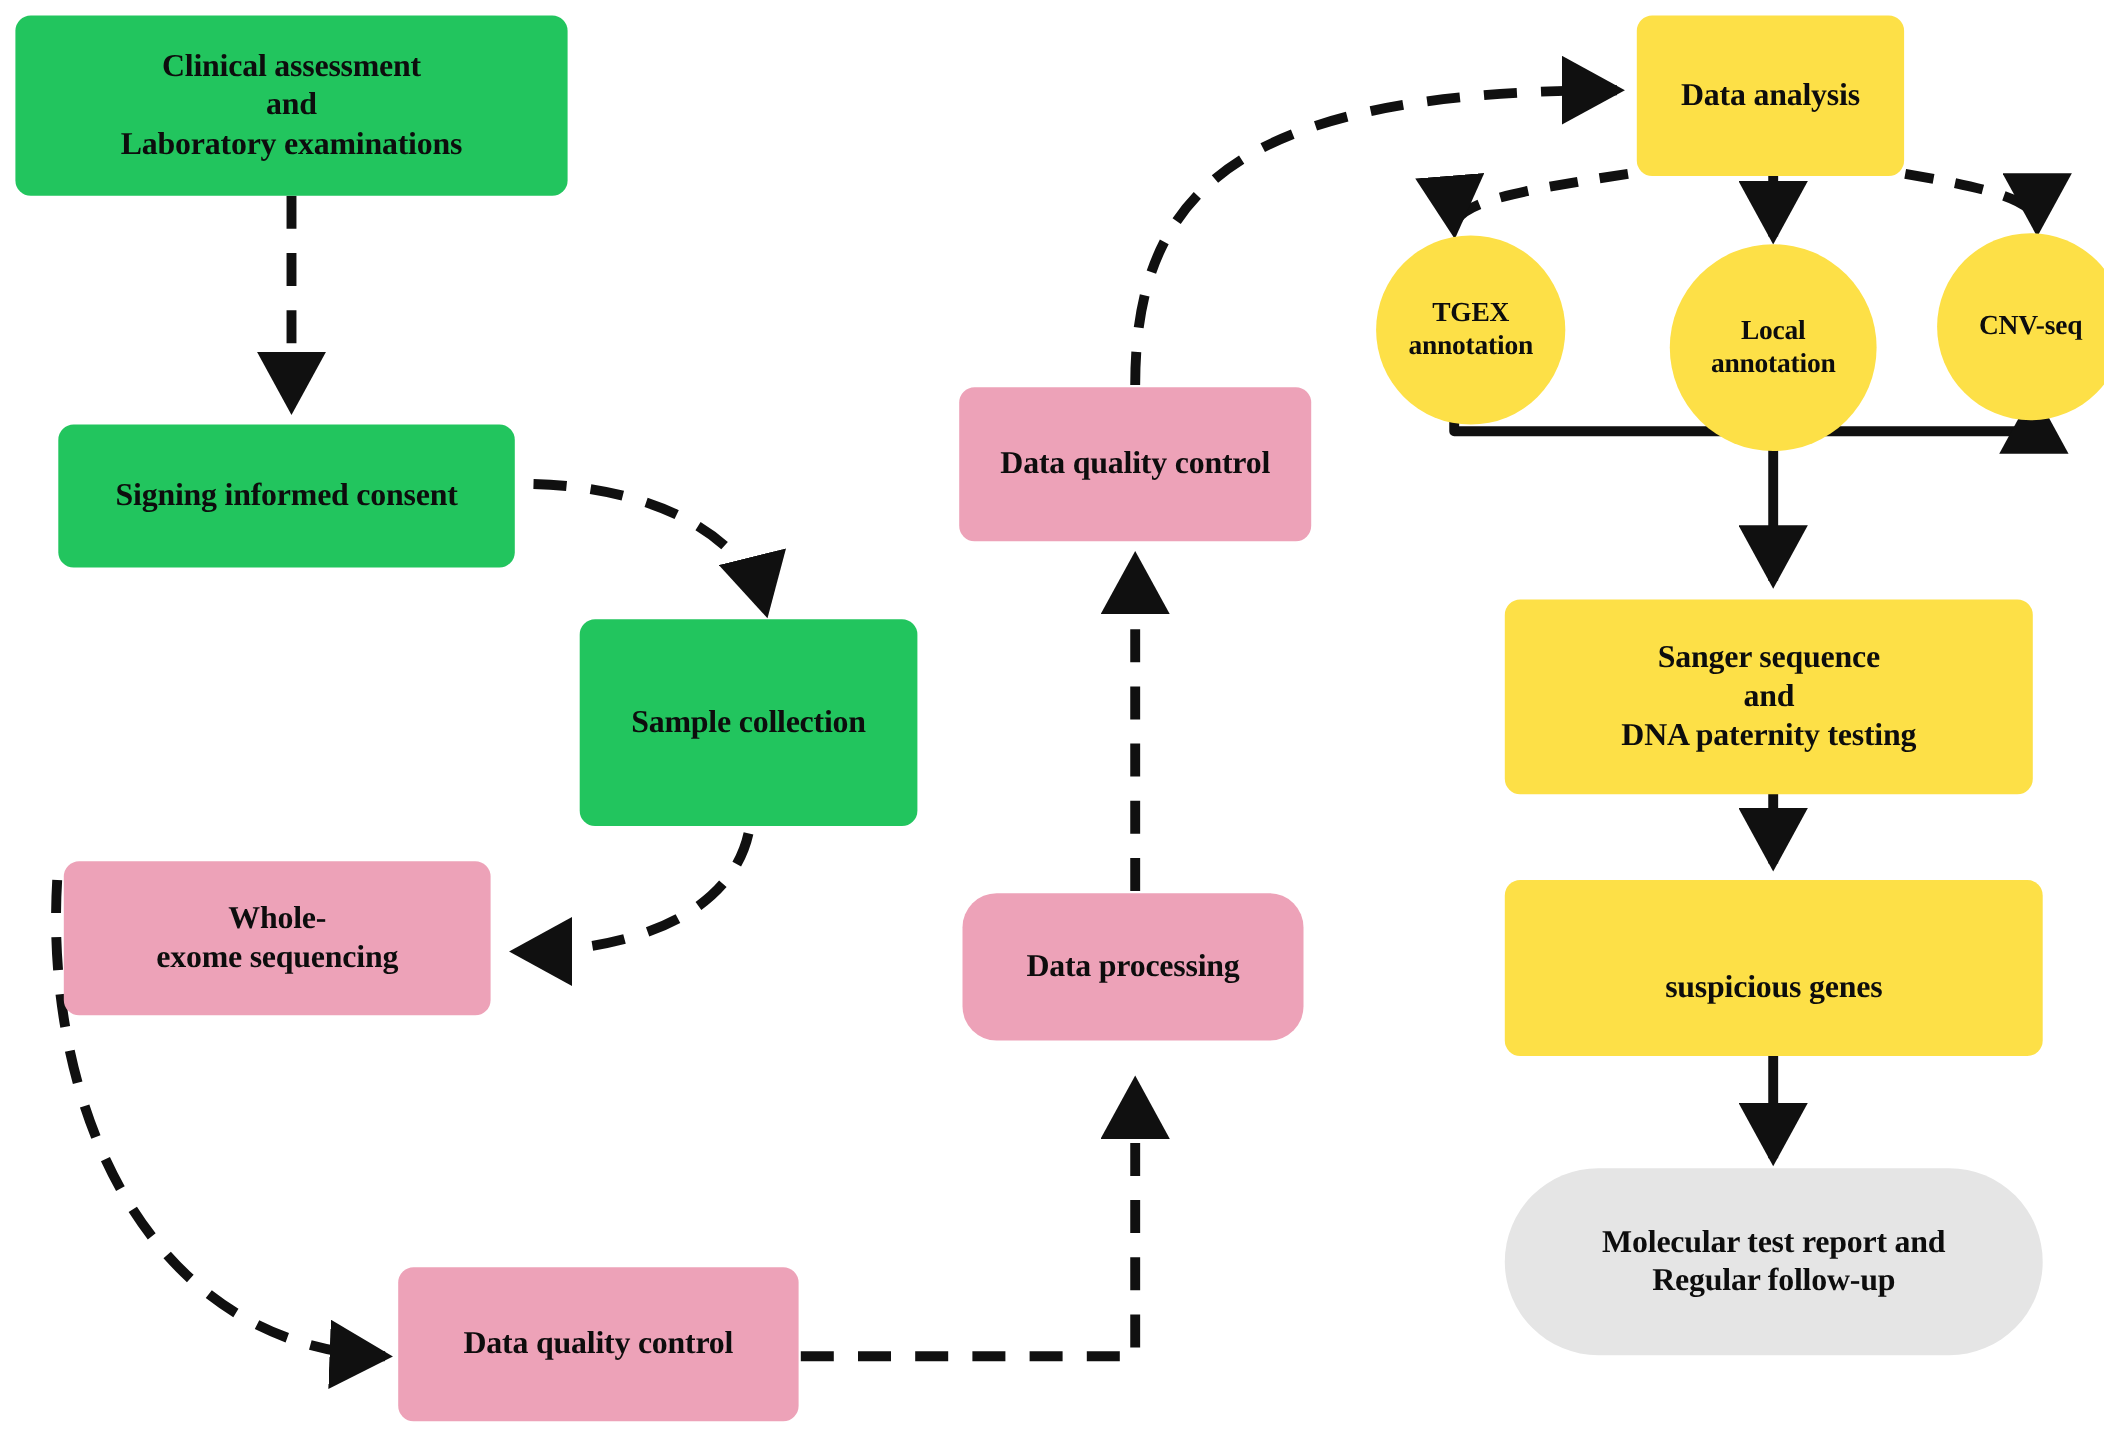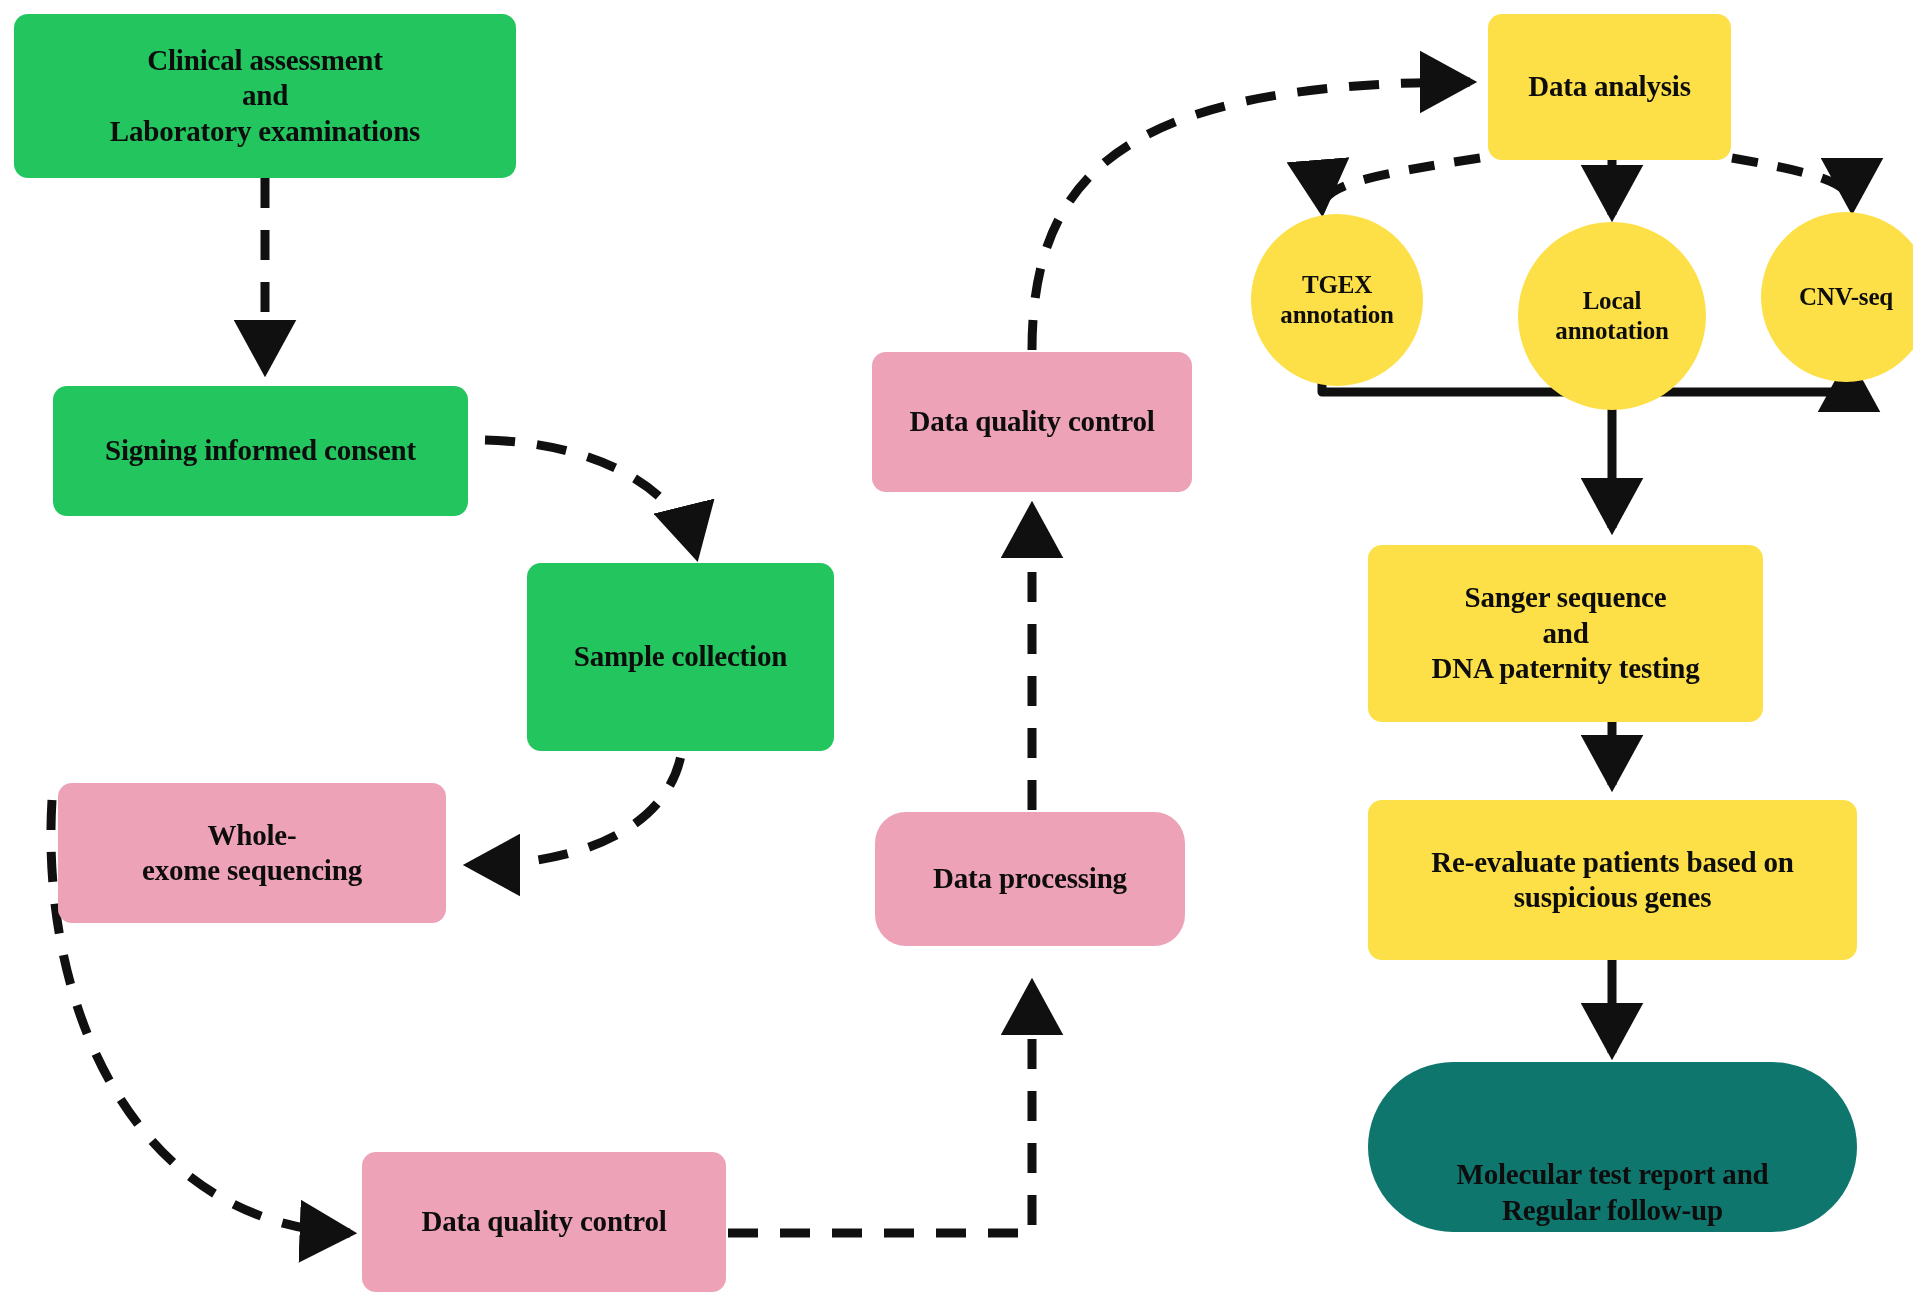--- a/index.html
+++ b/index.html
@@ -37,21 +37,21 @@
     line-height: 1.22;
     letter-spacing: -0.2px;
     padding: 4px 10px;
   }
   .rect { border-radius: 14px; }
   .pill { border-radius: 90px; }
   .circle { border-radius: 50%; }
   .n-blue  { background: #22c55e; }
   .n-pink  { background: #eda2b8; }
   .n-navy  { background: #fde047; }
-  .n-green { background: #0f766e; align-items: flex-end; }
+  .n-green { background: #e5e5e5; }
   .label { display: block; width: 100%; }
 </style>
 </head>
 <body>
 
 <div id="canvas">
 
   <svg id="wires" viewBox="0 0 1913 1305" xmlns="http://www.w3.org/2000/svg">
     <defs>
       <marker id="ah" markerWidth="7" markerHeight="7" refX="5.6" refY="3.5" orient="auto" markerUnits="strokeWidth">
@@ -148,31 +148,31 @@
     <span class="label">
       <span>Local</span><br>
       <span>annotation</span>
     </span>
   </div>
 
   <div class="node circle n-navy" style="left:1761px; top:212px; width:170px; height:170px; font-size:25px;">
     <span class="label">CNV-seq</span>
   </div>
 
-  <div class="node rect n-navy" style="left:1368px; top:545px; width:395px; height:177px; font-size:29px;">
+  <div class="node rect n-navy" style="left:1368px; top:545px; width:480px; height:177px; font-size:29px;">
     <span class="label">
       <span>Sanger sequence</span><br>
       <span>and</span><br>
       <span>DNA paternity testing</span>
     </span>
   </div>
 
   <div class="node rect n-navy" style="left:1368px; top:800px; width:489px; height:160px; font-size:29px;">
     <span class="label">
-      <span>Re-evaluate patients based on</span><br>
+      <br>
       <span>suspicious genes</span>
     </span>
   </div>
 
   <div class="node pill n-green" style="left:1368px; top:1062px; width:489px; height:170px; font-size:29px;">
     <span class="label">
       <span>Molecular  test report and</span><br>
       <span>Regular follow-up</span>
     </span>
   </div>

